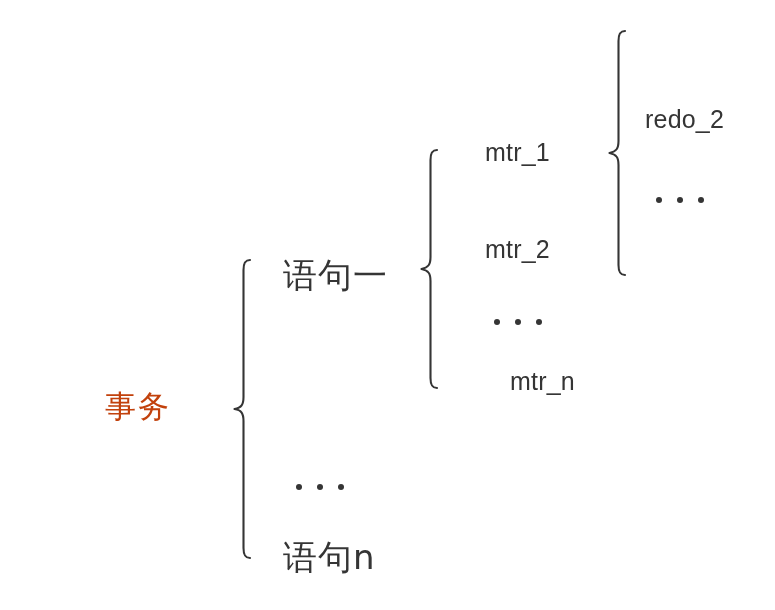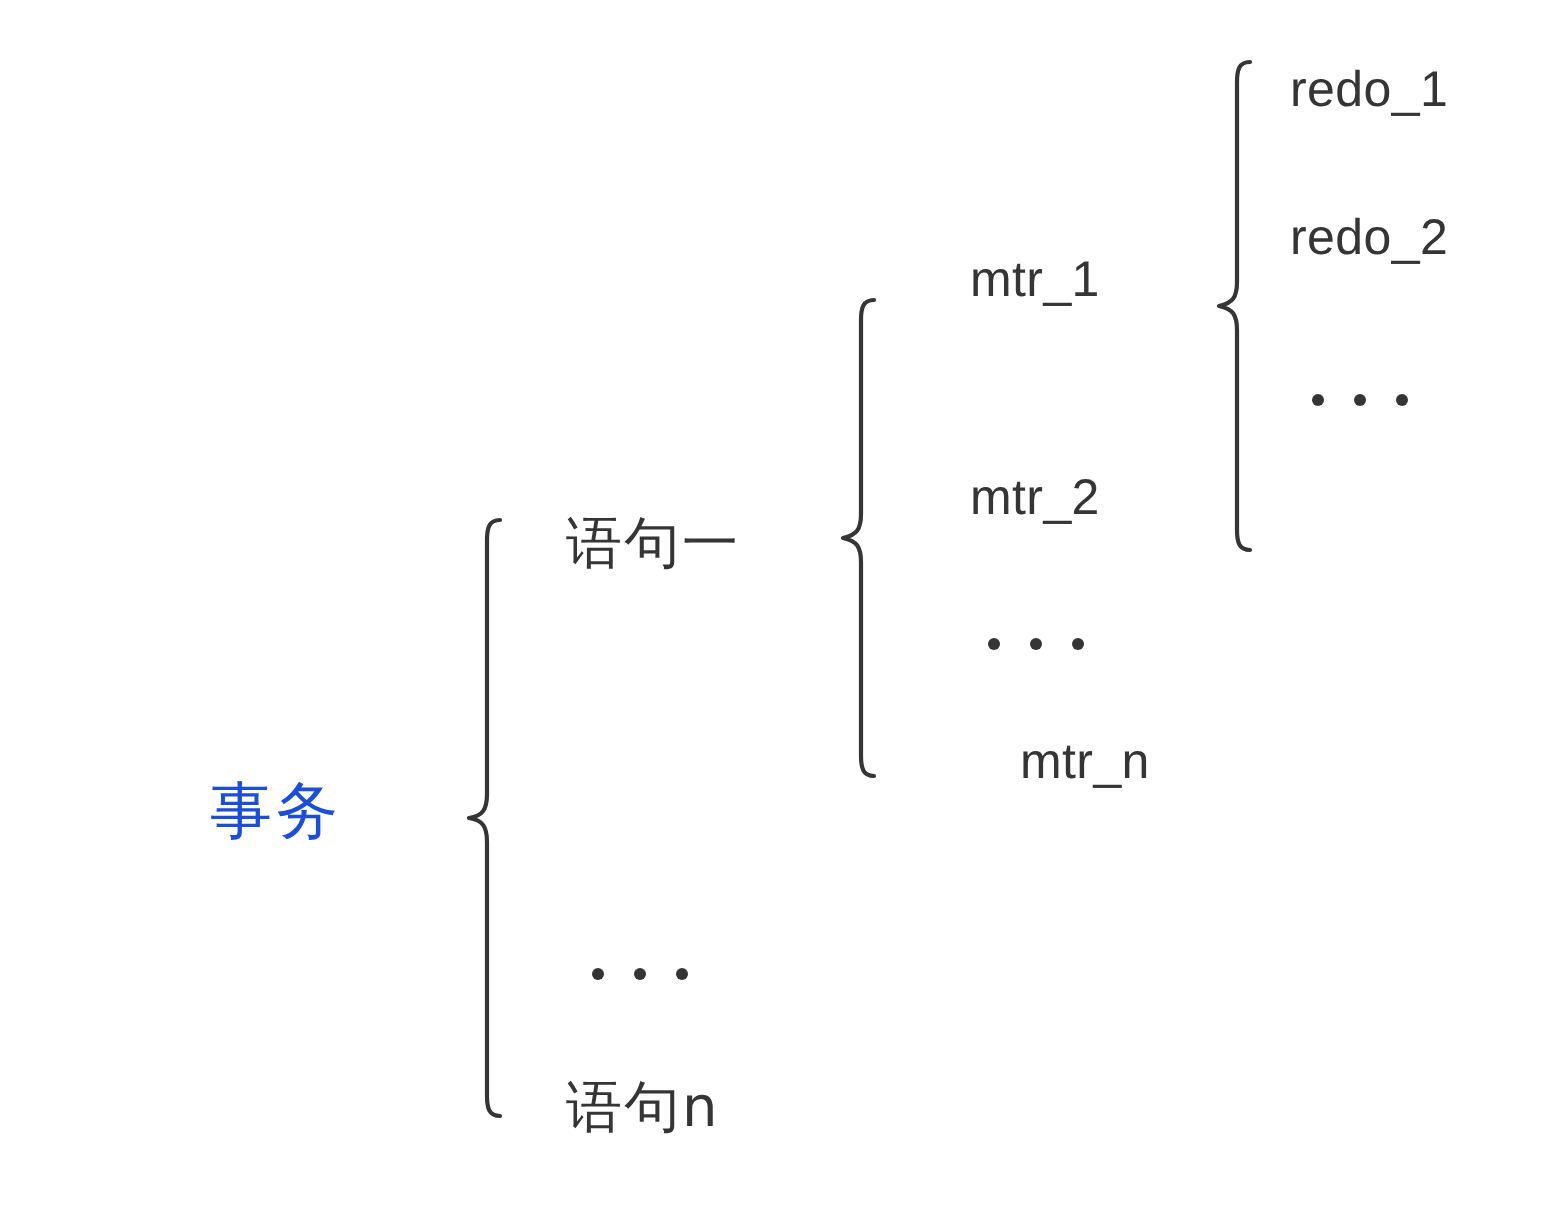--- a/index.html
+++ b/index.html
@@ -18,26 +18,26 @@
   .node-label {
     position: absolute;
     color: #353535;
     font-size: 25px;
     line-height: 1;
     white-space: nowrap;
     letter-spacing: 0.2px;
   }
   .node-label.cjk {
     font-family: "DejaVu Sans", "Liberation Sans", sans-serif;
-    font-size: 28px;
+    font-size: 34px;
     letter-spacing: 1px;
   }
   .root-label {
     position: absolute;
-    color: #1d4ed8;
+    color: #c2410c;
     font-family: "DejaVu Sans", "Liberation Sans", sans-serif;
     font-size: 31px;
     line-height: 1;
     white-space: nowrap;
     letter-spacing: 2px;
   }
   .ellipsis {
     position: absolute;
     display: flex;
     align-items: center;
@@ -99,21 +99,21 @@
       <path d="M19 2
                C 13.5 2, 12.5 6, 12.5 12
                L 12.5 109
                C 12.5 116.5, 10.5 119.5, 3.5 121
                C 10.5 122.5, 12.5 125.5, 12.5 133
                L 12.5 230
                C 12.5 236, 13.5 240, 19 240"></path>
     </svg>
   </div>
 
-  <div class="node-label" style="left:485px; top:128px;">mtr_1</div>
+  <div class="node-label" style="left:485px; top:140px;">mtr_1</div>
 
   <div class="node-label" style="left:485px; top:237px;">mtr_2</div>
 
   <div class="ellipsis" style="left:494px; top:319px;">
     <span class="dot"></span>
     <span class="dot"></span>
     <span class="dot"></span>
   </div>
 
   <div class="node-label" style="left:510px; top:369px;">mtr_n</div>
@@ -123,21 +123,20 @@
       <path d="M19 2
                C 13.5 2, 12.5 6, 12.5 12
                L 12.5 112
                C 12.5 119.5, 10.5 122.5, 3.5 124
                C 10.5 125.5, 12.5 128.5, 12.5 136
                L 12.5 236
                C 12.5 242, 13.5 246, 19 246"></path>
     </svg>
   </div>
 
-  <div class="node-label" style="left:645px; top:33px;">redo_1</div>
 
   <div class="node-label" style="left:645px; top:107px;">redo_2</div>
 
   <div class="ellipsis" style="left:656px; top:197px;">
     <span class="dot"></span>
     <span class="dot"></span>
     <span class="dot"></span>
   </div>
 
 

